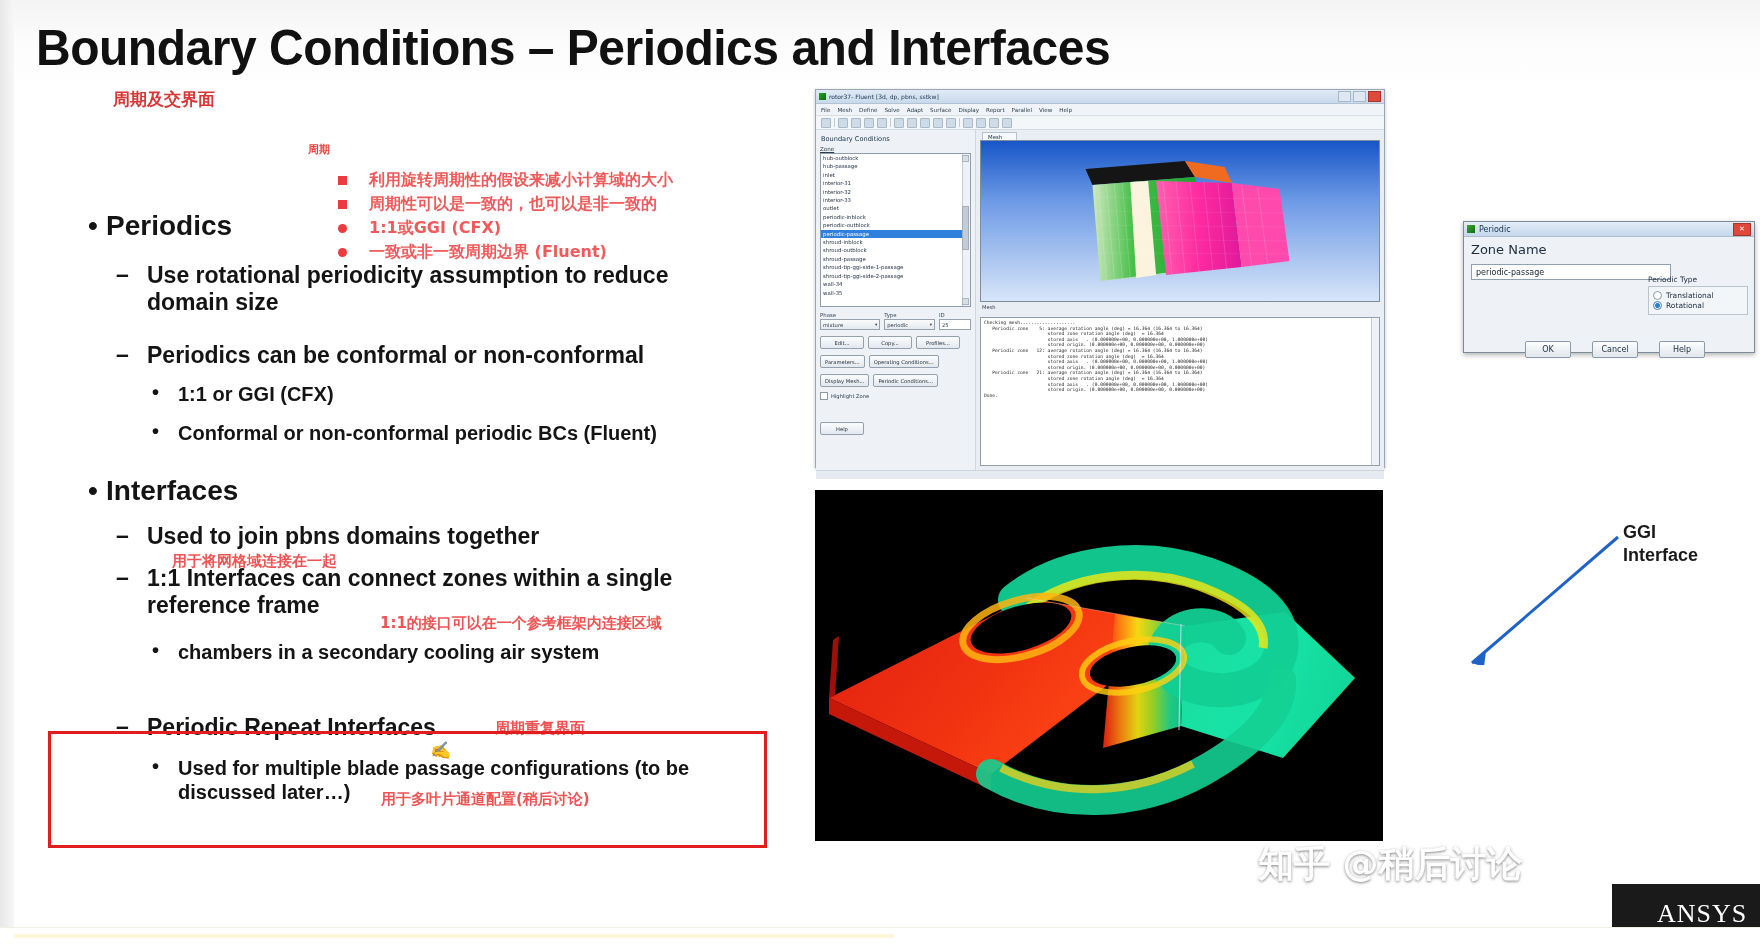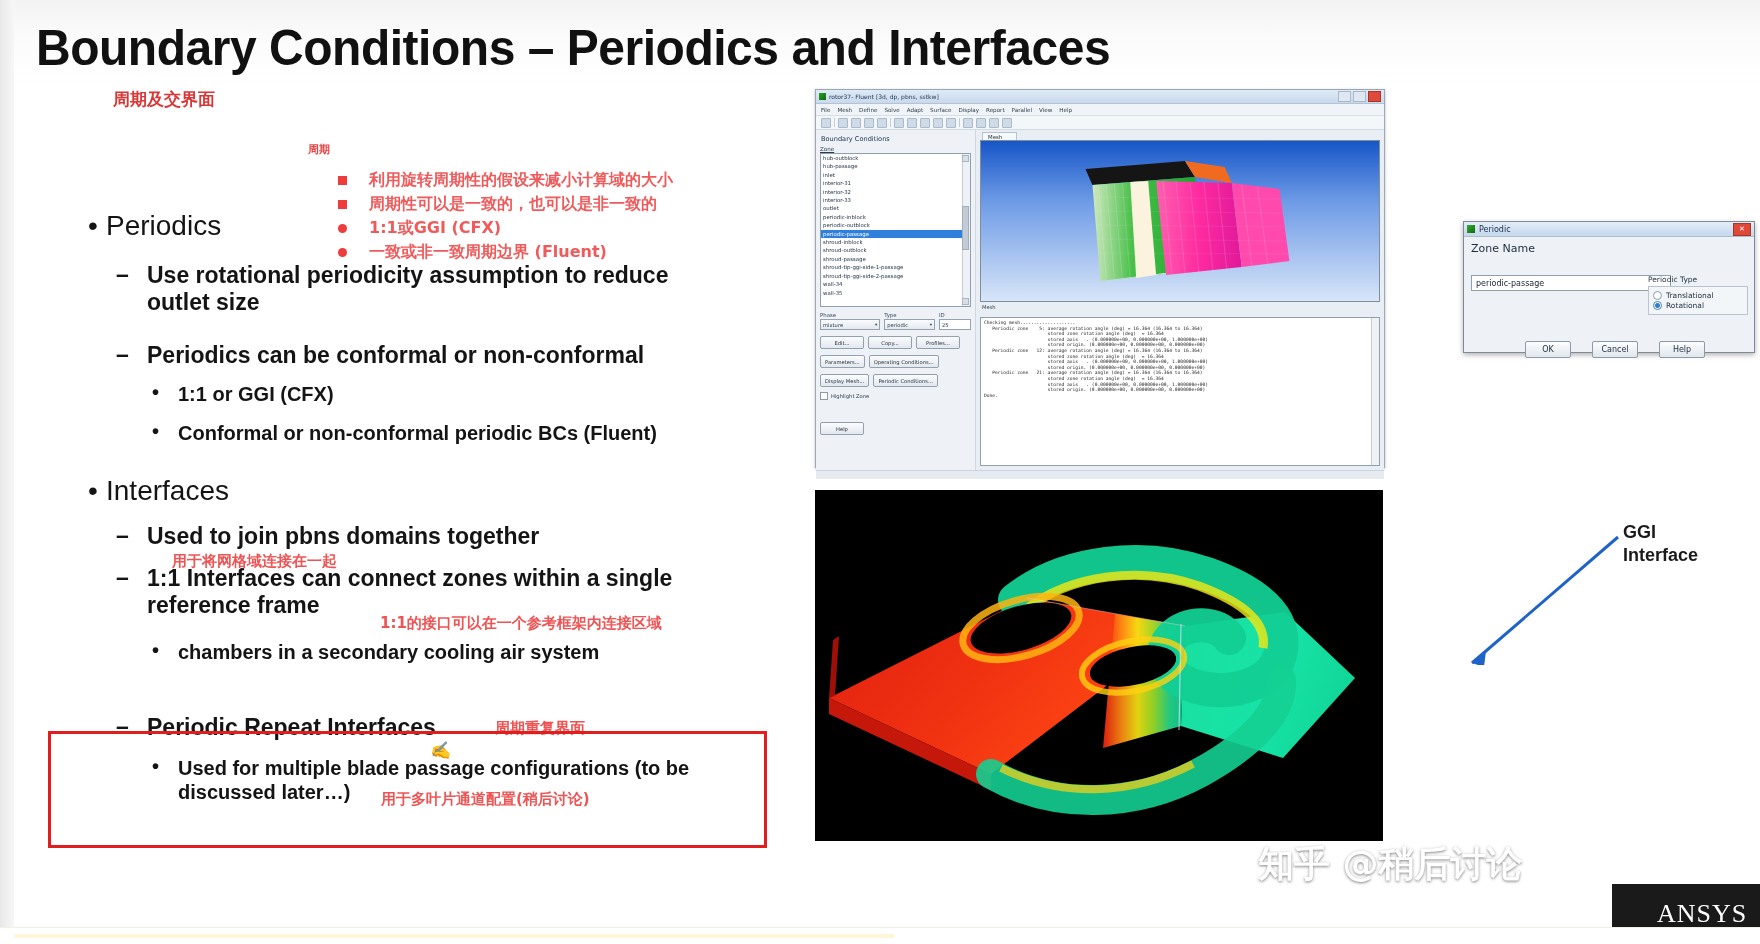--- a/index.html
+++ b/index.html
@@ -35,21 +35,21 @@
 
   
   #cn-block{position:absolute;left:308px;top:142px;width:420px;}
   #cn-block .cn-head{font-size:11px;font-weight:bold;color:#ec3f3f;font-family:"DejaVu Sans",sans-serif;margin-bottom:13px;}
   #cn-block .cn-row{display:flex;align-items:flex-start;margin-bottom:4px;}
   #cn-block .cn-row .bullet-sq{width:9px;height:9px;background:#ee3b3b;margin:6px 22px 0 30px;flex:0 0 auto;}
   #cn-block .cn-row .bullet-ci{width:9px;height:9px;border-radius:50%;background:#ee3b3b;margin:6px 22px 0 30px;flex:0 0 auto;}
   #cn-block .cn-row .cn-txt{font-size:16px;font-weight:bold;color:#f05a5a;font-family:"DejaVu Sans",sans-serif;line-height:1.25;}
 
   
-  .lvl1{position:absolute;font-size:28px;font-weight:normal;color:#141414;white-space:nowrap;}
+  .lvl1{position:absolute;font-size:28px;font-weight:bold;color:#141414;white-space:nowrap;}
   .lvl1 .dot{display:inline-block;width:18px;}
   .lvl2{position:absolute;font-size:23px;font-weight:bold;color:#141414;line-height:1.18;}
   .lvl2 .dash{position:absolute;left:-31px;top:-1px;font-weight:bold;}
   .lvl3{position:absolute;font-size:20px;font-weight:bold;color:#141414;line-height:1.2;}
   .lvl3 .dot3{position:absolute;left:-26px;top:-2px;font-weight:bold;}
   .cn-inline{font-size:15px;font-weight:bold;color:#ef5454;font-family:"DejaVu Sans",sans-serif;white-space:nowrap;}
 
   
   #red-box{
     position:absolute;left:48px;top:731px;width:713px;height:111px;
@@ -114,21 +114,21 @@
   #periodic{
     position:absolute;left:1463px;top:221px;width:290px;height:130px;
     background:#eef1f5;border:1px solid #7d8b99;box-shadow:0 2px 5px rgba(0,0,0,.3);
     font-family:"DejaVu Sans", sans-serif;
   }
   #pd-title{height:14px;background:linear-gradient(180deg,#e3edf8,#c5d7ec);display:flex;align-items:center;padding:0 3px;border-bottom:1px solid #aebdcc;}
   #pd-title .ico{width:8px;height:8px;background:linear-gradient(135deg,#35ab35,#0e6d0e);margin-right:4px;}
   #pd-title .t{font-size:8px;color:#16324e;}
   #pd-title .x{margin-left:auto;width:16px;height:11px;background:#e0483a;border:1px solid #a5362b;color:#fff;font-size:7px;display:flex;align-items:center;justify-content:center;}
   #pd-body{padding:5px 7px;position:relative;height:100%;box-sizing:border-box;}
-  #pd-zone-lbl{font-size:11px;color:#1d2d3d;margin-bottom:20px;}
+  #pd-zone-lbl{font-size:13px;color:#1d2d3d;margin-bottom:7px;}
   #pd-zone-val{height:14px;background:#fff;border:1px solid #8fa0b0;font-size:8px;color:#15222f;display:flex;align-items:center;padding:0 4px;width:190px;}
   #pd-type{position:absolute;right:6px;top:38px;width:100px;}
   #pd-type .lbl{font-size:7.5px;color:#1d2d3d;margin-bottom:2px;}
   #pd-type .grp{border:1px solid #b9c4ce;padding:3px 4px;background:#f3f6f9;}
   #pd-type .opt{display:flex;align-items:center;gap:4px;font-size:7.5px;color:#1d2d3d;margin:1px 0;}
   #pd-type .radio{width:7px;height:7px;border-radius:50%;border:1px solid #8b9aa8;background:#fff;flex:0 0 auto;}
   #pd-type .radio.on{background:radial-gradient(circle,#2a7fd4 0 45%,#fff 46% 100%);border-color:#4f7fa8;}
   #pd-btns{position:absolute;left:0;bottom:9px;width:100%;display:flex;justify-content:center;gap:9px;}
   #pd-btns .b{min-width:44px;height:15px;background:linear-gradient(180deg,#fcfdfe,#e1e7ed);border:1px solid #8d9ba9;border-radius:2px;font-size:8px;color:#1d2d3d;display:flex;align-items:center;justify-content:center;margin-left:12px;}
 
@@ -173,21 +173,21 @@
     </div>
   </div>
 
   <div class="lvl1" style="left:88px;top:210px;">
     <span class="dot">•</span><span>Periodics</span>
   </div>
 
   <div class="lvl2" style="left:147px;top:262px;width:620px;">
     <span class="dash">–</span>
     <div>Use rotational periodicity assumption to reduce</div>
-    <div>outlet size</div>
+    <div>domain size</div>
   </div>
 
   <div class="lvl2" style="left:147px;top:342px;width:640px;">
     <span class="dash">–</span>
     <div>Periodics can be conformal or non-conformal</div>
   </div>
 
   <div class="lvl3" style="left:178px;top:382px;">
     <span class="dot3">•</span>
     <div>1:1 or GGI (CFX)</div>

